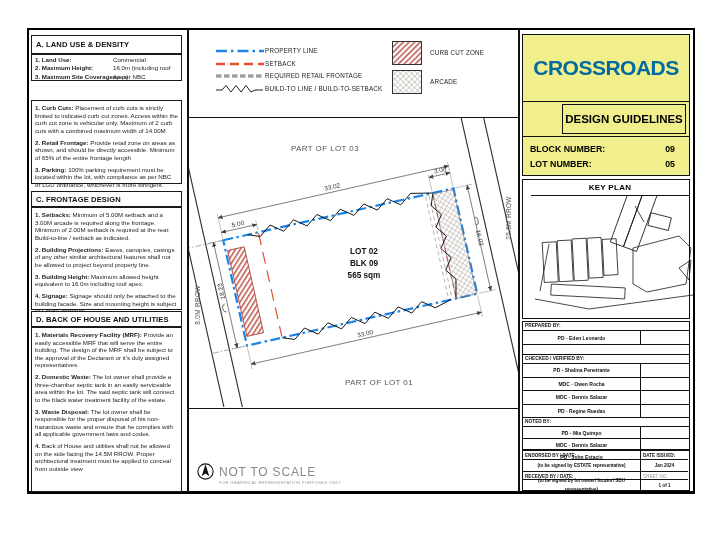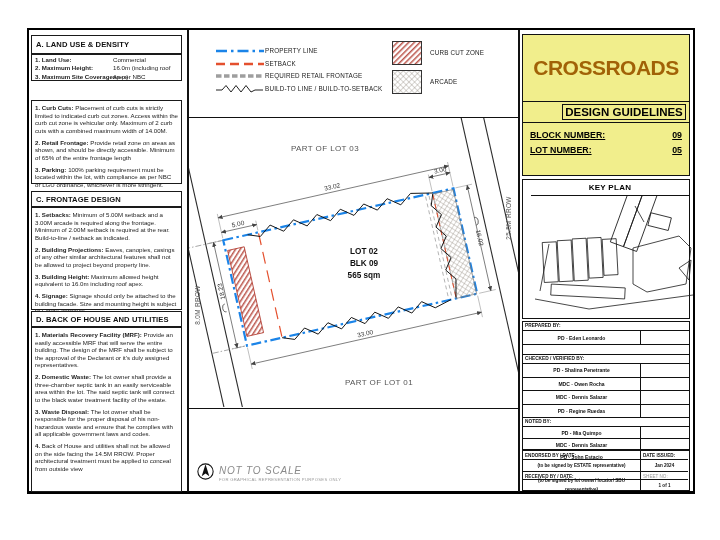--- a/index.html
+++ b/index.html
@@ -21,44 +21,44 @@
   .lg-sw{width:50px;height:10px;}
   .lg-lab{font-size:6.3px;color:#222;letter-spacing:0.2px;}
   .sw-prop{stroke:var(--property-line);stroke-width:2.6;stroke-dasharray:11 4 2.5 4;fill:none;}
   .sw-setb{stroke:var(--setback);stroke-width:2.6;stroke-dasharray:9 5;fill:none;}
   .sw-ret{stroke:var(--retail-frontage);stroke-width:3.6;stroke-dasharray:5.5 2.5;fill:none;}
   .sw-zz{stroke:#222;stroke-width:1;fill:none;}
   .zone-sw{position:absolute;width:30px;height:24px;}
   #planbox{position:absolute;left:0;top:87px;width:329px;height:292px;border-top:1.5px solid #111;border-bottom:1.5px solid #111;box-sizing:border-box;}
   #ntsstrip{position:absolute;left:0;top:379px;width:329px;height:83px;}
   #nts-text{position:absolute;left:30px;top:56px;}
-  #nts-title{font-size:10px;color:#8a8a8a;letter-spacing:0.8px;font-style:italic;}
+  #nts-title{font-size:12px;color:#8a8a8a;letter-spacing:0.8px;}
   #nts-sub{font-size:4.2px;color:#9a9a9a;letter-spacing:0.3px;margin-top:1px;}
   
   .road{stroke:#2b2b2b;stroke-width:1.1;fill:none;}
   .prop{fill:#fff;stroke:var(--property-line);stroke-width:2.2;stroke-dasharray:10 3.5 2.5 3.5;}
   .setb{stroke:var(--setback);stroke-width:1.2;stroke-dasharray:12 7;fill:none;}
   .setb2{stroke:var(--setback);stroke-width:1;stroke-dasharray:5 4;fill:none;}
   .gd{stroke:#9a9a9a;stroke-width:0.7;stroke-dasharray:4 3;fill:none;}
   .zz{stroke:#111;stroke-width:0.9;fill:none;}
   .dim{stroke:#555;stroke-width:0.7;fill:none;}
   .ext{stroke:#888;stroke-width:0.5;fill:none;}
   .xdd{stroke:#777;stroke-width:0.6;stroke-dasharray:6 2 1.5 2;fill:none;}
   .arc{stroke:#333;stroke-width:0.7;fill:none;}
   .dimt{font:6.5px "Liberation Sans",sans-serif;fill:#333;}
   .lotl{font:bold 8.2px "Liberation Sans",sans-serif;fill:#111;}
   .adj{font:8px "Liberation Sans",sans-serif;fill:#555;letter-spacing:0.4px;}
   .rrow{font:6.5px "Liberation Sans",sans-serif;fill:#555;letter-spacing:0.3px;}
   
   #rcol{position:absolute;left:491px;top:0;width:173px;height:462px;}
   #ttlblock{position:absolute;left:2px;top:4px;width:168px;height:142px;border:1.5px solid #111;background:var(--title-bg);box-sizing:border-box;}
-  #proj{height:66px;display:flex;align-items:center;justify-content:center;font-weight:bold;font-size:21px;letter-spacing:-0.5px;color:#a16207;}
+  #proj{height:66px;display:flex;align-items:center;justify-content:center;font-weight:bold;font-size:21px;letter-spacing:-0.5px;color:#0369a1;}
   #dgwrap{border-top:1.5px solid #111;padding:2px 3px;}
-  #dgin{border:1.2px solid #111;text-align:center;font-weight:bold;font-size:11.5px;padding:1px 0;color:#000;margin-left:36px;}
-  #fields{border-top:1.5px solid #111;padding:5px 7px 0 7px;text-decoration:underline;}
+  #dgin{border:1.2px solid #111;text-align:center;font-weight:bold;font-size:11.5px;padding:8px 0;color:#000;margin-left:36px;}
+  #fields{border-top:1.5px solid #111;padding:5px 14px 0 7px;}
   .frow{display:flex;justify-content:space-between;font-weight:bold;font-size:8.8px;line-height:14.5px;color:#000;}
   #keyplan{position:absolute;left:2px;top:149px;width:168px;height:140px;border:1.5px solid #111;background:#fff;box-sizing:border-box;padding-left:8px;}
   #kp-hdr{height:15px;border-bottom:1.2px solid #111;display:flex;align-items:center;justify-content:center;font-weight:bold;font-size:8px;letter-spacing:0.3px;}
   .kp{stroke:#1a1a1a;stroke-width:0.8;fill:none;}
   
   #sig{position:absolute;left:2px;top:291px;width:168px;height:129px;border:1.3px solid #111;box-sizing:border-box;}
   .sg-h{height:8px;border-bottom:0.8px solid #111;font-weight:bold;font-size:4.8px;line-height:8px;padding-left:2px;color:#111;}
   .sg-r{display:flex;border-bottom:0.8px solid #111;}
   .sg-r:last-child{border-bottom:none;}
   .sg-n{flex:1;text-align:center;font-weight:bold;font-size:5px;display:flex;align-items:center;justify-content:center;color:#111;}

